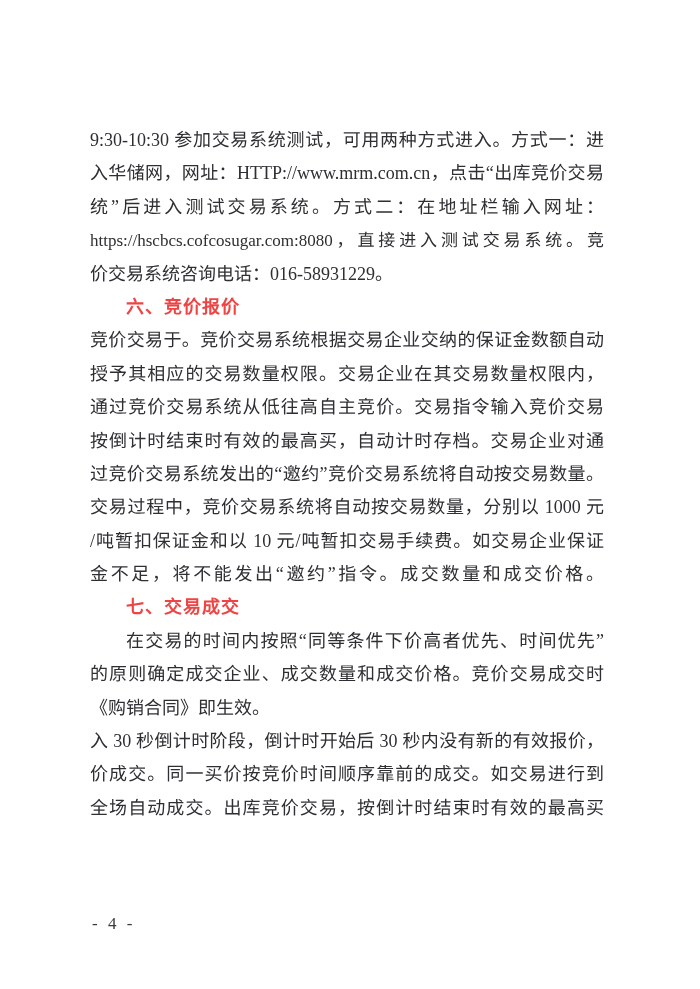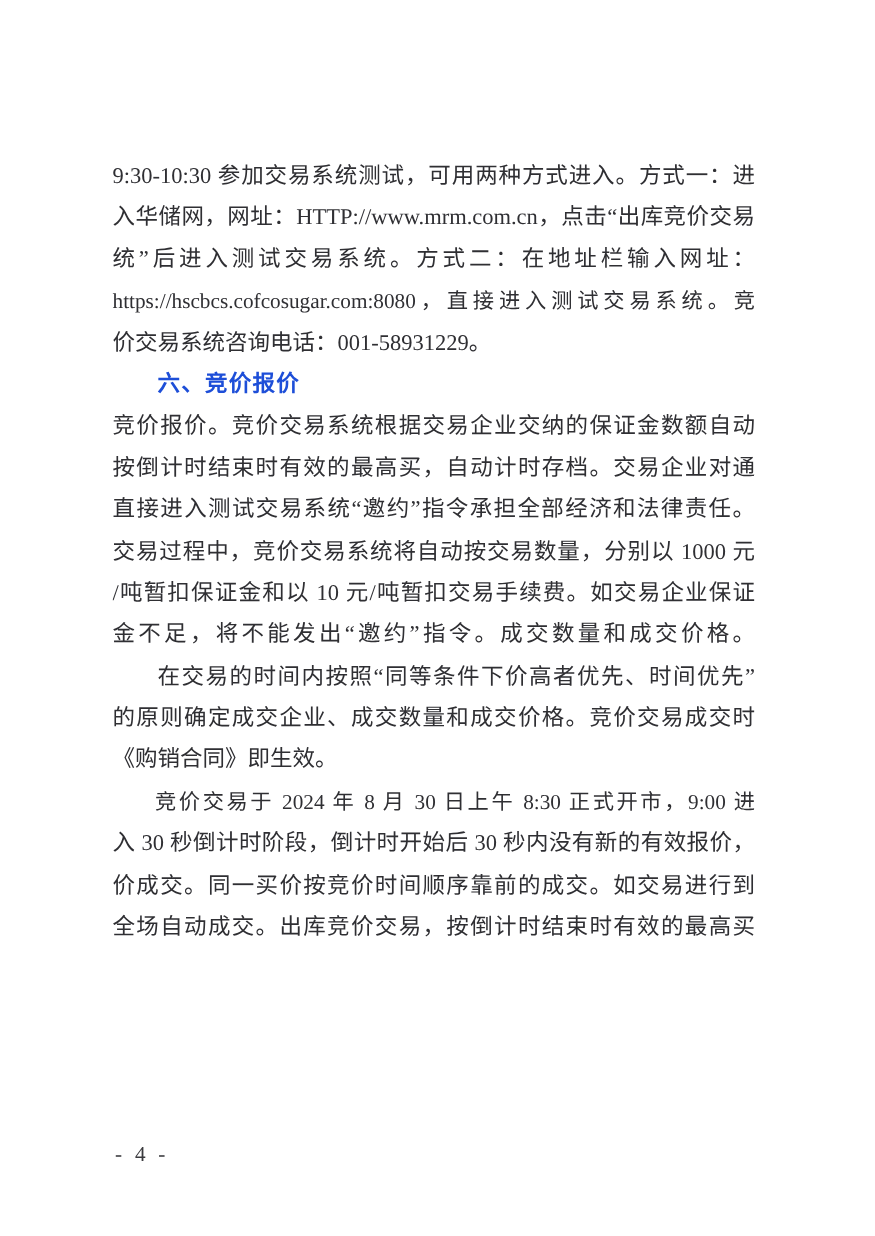--- a/index.html
+++ b/index.html
@@ -38,21 +38,21 @@
   .ind {
     text-indent: 2em;
   }
   
   .dense {
     font-size: 17px;
   }
   .heading {
     font-family: "Liberation Sans", "DejaVu Sans", sans-serif;
     font-weight: 700;
-    color: #1d4ed8;
+    color: #ef4444;
     letter-spacing: 1px;
   }
   .footer {
     position: absolute;
     left: 92px;
     top: 914px;
     font-size: 17px;
     letter-spacing: 3px;
     color: #3a3a3e;
   }
@@ -61,37 +61,39 @@
 <body>
 
 <div class="page">
 
   <div class="text-block">
 
     <div class="line j">9:30-10:30 参加交易系统测试，可用两种方式进入。方式一：进</div>
     <div class="line j">入华储网，网址：HTTP://www.mrm.com.cn，点击“出库竞价交易</div>
     <div class="line j">统”后进入测试交易系统。方式二：在地址栏输入网址：</div>
     <div class="line j dense">https://hscbcs.cofcosugar.com:8080，直接进入测试交易系统。竞</div>
-    <div class="line">价交易系统咨询电话：001-58931229。</div>
+    <div class="line">价交易系统咨询电话：016-58931229。</div>
 
     <div class="line heading ind">六、竞价报价</div>
 
-    <div class="line j">竞价报价。竞价交易系统根据交易企业交纳的保证金数额自动</div>
+    <div class="line j">竞价交易于。竞价交易系统根据交易企业交纳的保证金数额自动</div>
+    <div class="line j">授予其相应的交易数量权限。交易企业在其交易数量权限内，</div>
+    <div class="line j">通过竞价交易系统从低往高自主竞价。交易指令输入竞价交易</div>
     <div class="line j">按倒计时结束时有效的最高买，自动计时存档。交易企业对通</div>
-    <div class="line j">直接进入测试交易系统“邀约”指令承担全部经济和法律责任。</div>
+    <div class="line j">过竞价交易系统发出的“邀约”竞价交易系统将自动按交易数量。</div>
     <div class="line j">交易过程中，竞价交易系统将自动按交易数量，分别以 1000 元</div>
     <div class="line j">/吨暂扣保证金和以 10 元/吨暂扣交易手续费。如交易企业保证</div>
     <div class="line j">金不足，将不能发出“邀约”指令。成交数量和成交价格。</div>
 
+    <div class="line heading ind">七、交易成交</div>
 
     <div class="line j ind">在交易的时间内按照“同等条件下价高者优先、时间优先”</div>
     <div class="line j">的原则确定成交企业、成交数量和成交价格。竞价交易成交时</div>
     <div class="line">《购销合同》即生效。</div>
 
-    <div class="line j ind dense">竞价交易于 2024 年 8 月 30 日上午 8:30 正式开市，9:00 进</div>
     <div class="line j">入 30 秒倒计时阶段，倒计时开始后 30 秒内没有新的有效报价，</div>
     <div class="line j">价成交。同一买价按竞价时间顺序靠前的成交。如交易进行到</div>
     <div class="line j">全场自动成交。出库竞价交易，按倒计时结束时有效的最高买</div>
 
   </div>
 
   <div class="footer">- 4 -</div>
 
 </div>
 

